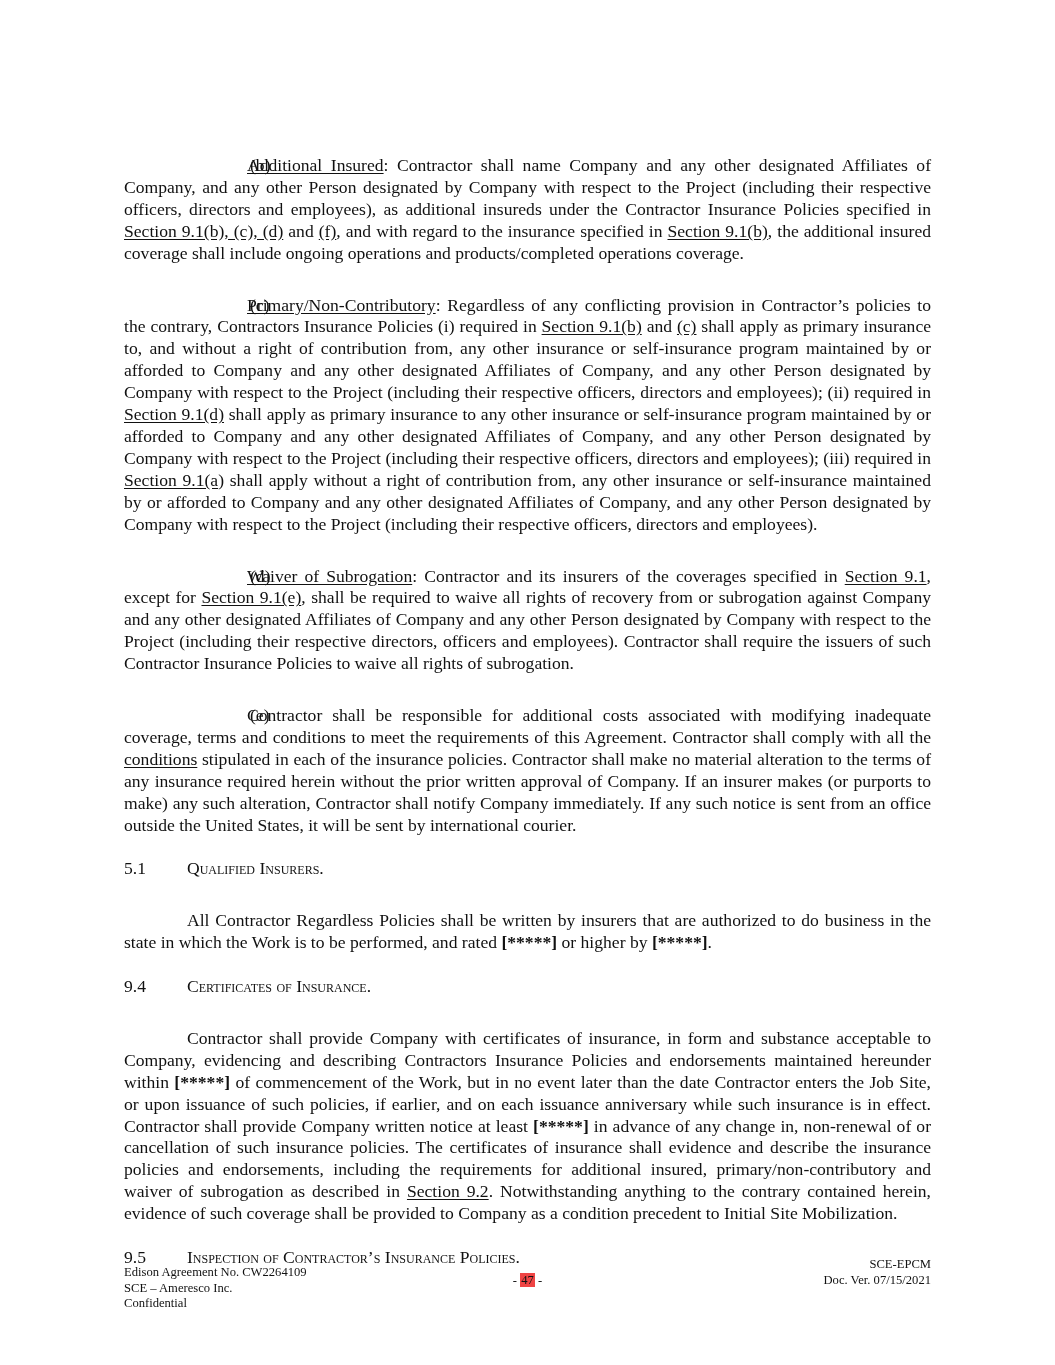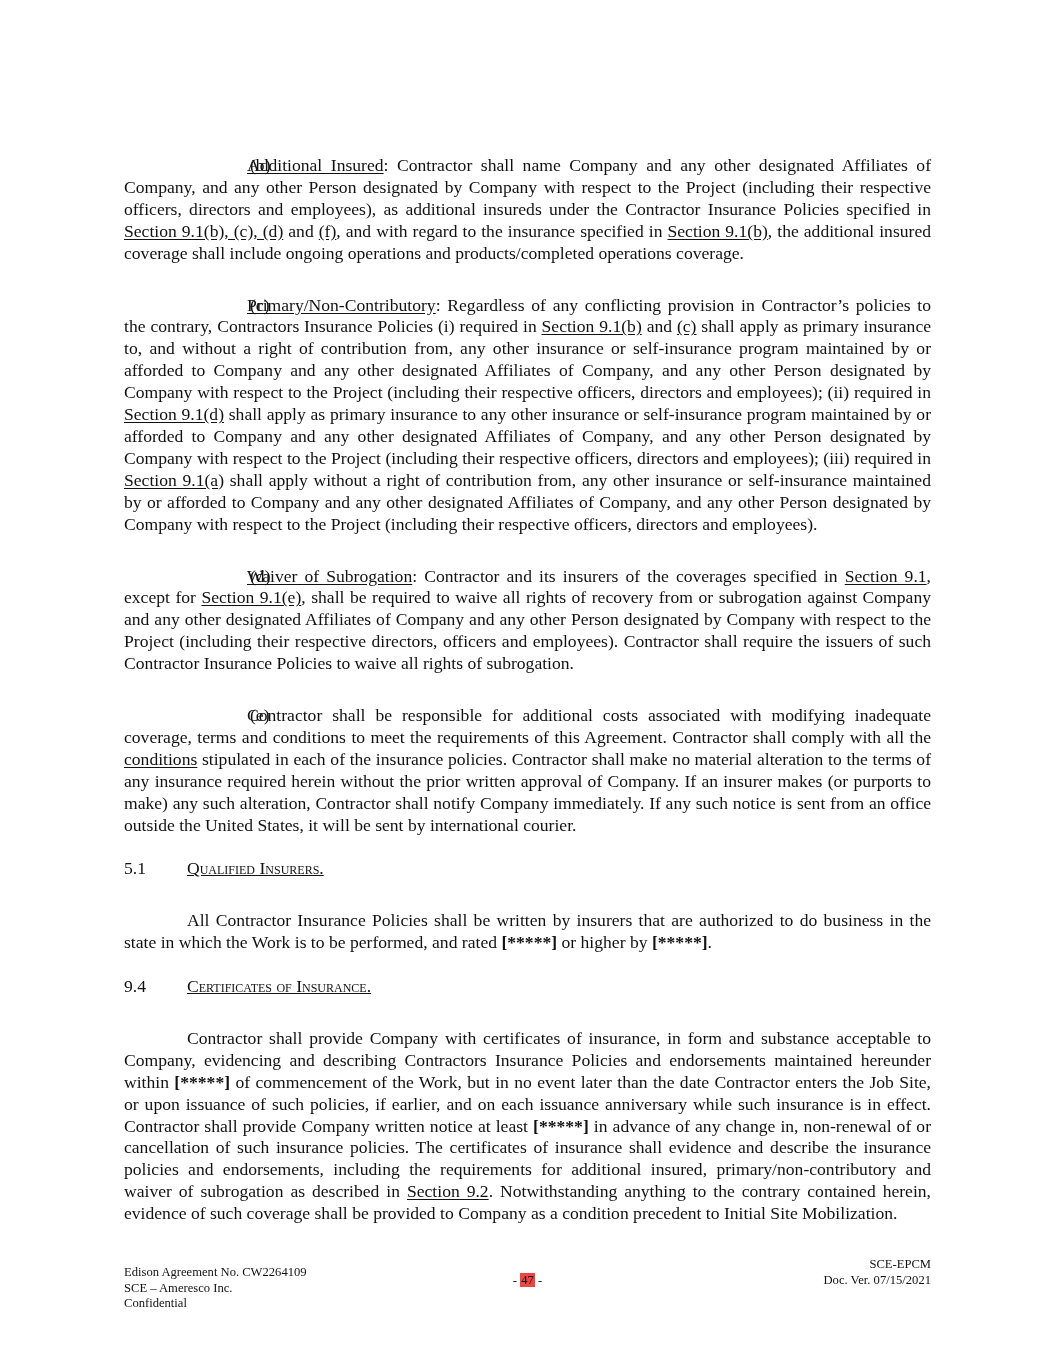--- a/index.html
+++ b/index.html
@@ -6,21 +6,21 @@
   body { width: 1055px; height: 1365px; position: relative; overflow: hidden;
          font-family: "Liberation Serif", serif; color: #111; }
   .page { position: absolute; left: 124px; top: 125px; width: 807px; }
   .para { font-size: 17.6px; line-height: 21.9px; text-align: justify; margin: 0 0 21.9px 0; }
   .para .lbl { display: inline-block; width: 60px; }
   .indent { text-indent: 63px; margin-top: 30px; }
   .u { text-decoration: underline; text-underline-offset: 2px; }
   .b { font-weight: bold; }
   .heading { font-size: 17.6px; line-height: 21.9px; margin: 0 0 21.9px 0; }
   .heading .num { display: inline-block; width: 63px; }
-  .heading .title { text-decoration: underline; font-variant: small-caps; }
+  .heading .title { font-variant: small-caps; }
   .footer { position: absolute; top: 1257px; left: 124px; width: 807px;
             font-size: 12.6px; line-height: 15.5px; }
   .footer .left { position: absolute; left: 0; top: 8px; }
   .footer .right { position: absolute; right: 0; top: 0; text-align: right; }
   .footer .center { position: absolute; left: 0; width: 100%; top: 15.5px; text-align: center; }
   .pghl { background: #ef4444; padding: 0 1px; margin-top: 16px; }
 </style>
 </head>
 <body>
 
@@ -29,26 +29,27 @@
   <p class="para indent"><span class="lbl">(b)</span><span class="u">Additional Insured</span><span>: Contractor shall name Company and any other designated Affiliates of Company, and any other Person designated by Company with respect to the Project (including their respective officers, directors and employees), as additional insureds under the Contractor Insurance Policies specified in </span><span class="u">Section 9.1(b), (c), (d)</span><span> and </span><span class="u">(f)</span><span>, and with regard to the insurance specified in </span><span class="u">Section 9.1(b)</span><span>, the additional insured coverage shall include ongoing operations and products/completed operations coverage.</span></p>
 
   <p class="para indent"><span class="lbl">(c)</span><span class="u">Primary/Non-Contributory</span><span>: Regardless of any conflicting provision in Contractor’s policies to the contrary, Contractors Insurance Policies (i) required in </span><span class="u">Section 9.1(b)</span><span> and </span><span class="u">(c)</span><span> shall apply as primary insurance to, and without a right of contribution from, any other insurance or self-insurance program maintained by or afforded to Company and any other designated Affiliates of Company, and any other Person designated by Company with respect to the Project (including their respective officers, directors and employees); (ii) required in </span><span class="u">Section 9.1(d)</span><span> shall apply as primary insurance to any other insurance or self-insurance program maintained by or afforded to Company and any other designated Affiliates of Company, and any other Person designated by Company with respect to the Project (including their respective officers, directors and employees); (iii) required in </span><span class="u">Section 9.1(a</span><span>) shall apply without a right of contribution from, any other insurance or self-insurance maintained by or afforded to Company and any other designated Affiliates of Company, and any other Person designated by Company with respect to the Project (including their respective officers, directors and employees).</span></p>
 
   <p class="para indent"><span class="lbl">(d)</span><span class="u">Waiver of Subrogation</span><span>:  Contractor and its insurers of the coverages specified in </span><span class="u">Section 9.1</span><span>, except for </span><span class="u">Section 9.1(e)</span><span>, shall be required to waive all rights of recovery from or subrogation against Company and any other designated Affiliates of Company and any other Person designated by Company with respect to the Project (including their respective directors, officers and employees). Contractor shall require the issuers of such Contractor Insurance Policies to waive all rights of subrogation.</span></p>
 
   <p class="para indent"><span class="lbl">(e)</span><span>Contractor shall be responsible for additional costs associated with modifying inadequate coverage, terms and conditions to meet the requirements of this Agreement.  Contractor shall comply with all the </span><span class="u">conditions</span><span> stipulated in each of the insurance policies.  Contractor shall make no material alteration to the terms of any insurance required herein without the prior written approval of Company.  If an insurer makes (or purports to make) any such alteration, Contractor shall notify Company immediately.  If any such notice is sent from an office outside the United States, it will be sent by international courier.</span></p>
 
   <div class="heading"><span class="num">5.1</span><span class="title">Qualified Insurers.</span></div>
 
-  <p class="para indent"><span>All Contractor Insurance Policies shall be written by insurers that are authorized to do business in the state in which the Work is to be performed, and rated </span><span class="b">[*****]</span><span> or higher by </span><span class="b">[*****]</span><span>.</span></p>
+  <p class="para indent"><span>All Contractor Regardless Policies shall be written by insurers that are authorized to do business in the state in which the Work is to be performed, and rated </span><span class="b">[*****]</span><span> or higher by </span><span class="b">[*****]</span><span>.</span></p>
 
   <div class="heading"><span class="num">9.4</span><span class="title">Certificates of Insurance.</span></div>
 
   <p class="para indent"><span>Contractor shall provide Company with certificates of insurance, in form and substance acceptable to Company, evidencing and describing Contractors Insurance Policies and endorsements maintained hereunder within </span><span class="b">[*****]</span><span> of commencement of the Work, but in no event later than the date Contractor enters the Job Site, or upon issuance of such policies, if earlier, and on each issuance anniversary while such insurance is in effect.  Contractor shall provide Company written notice at least </span><span class="b">[*****]</span><span> in advance of any change in, non-renewal of or cancellation of such insurance policies.  The certificates of insurance shall evidence and describe the insurance policies and endorsements, including the requirements for additional insured, primary/non-contributory and waiver of subrogation as described in </span><span class="u">Section 9.2</span><span>.  Notwithstanding anything to the contrary contained herein, evidence of such coverage shall be provided to Company as a condition precedent to Initial Site Mobilization.</span></p>
 
+  <div class="heading"><span class="num">9.5</span><span class="title">Inspection of Contractor’s Insurance Policies.</span></div>
 
 </div>
 
 <div class="footer">
   <div class="left">
     <div>Edison Agreement No. CW2264109</div>
     <div>SCE – Ameresco Inc.</div>
     <div>Confidential</div>
   </div>
   <div class="center"><span>- </span><span class="pghl">47</span><span> -</span></div>

